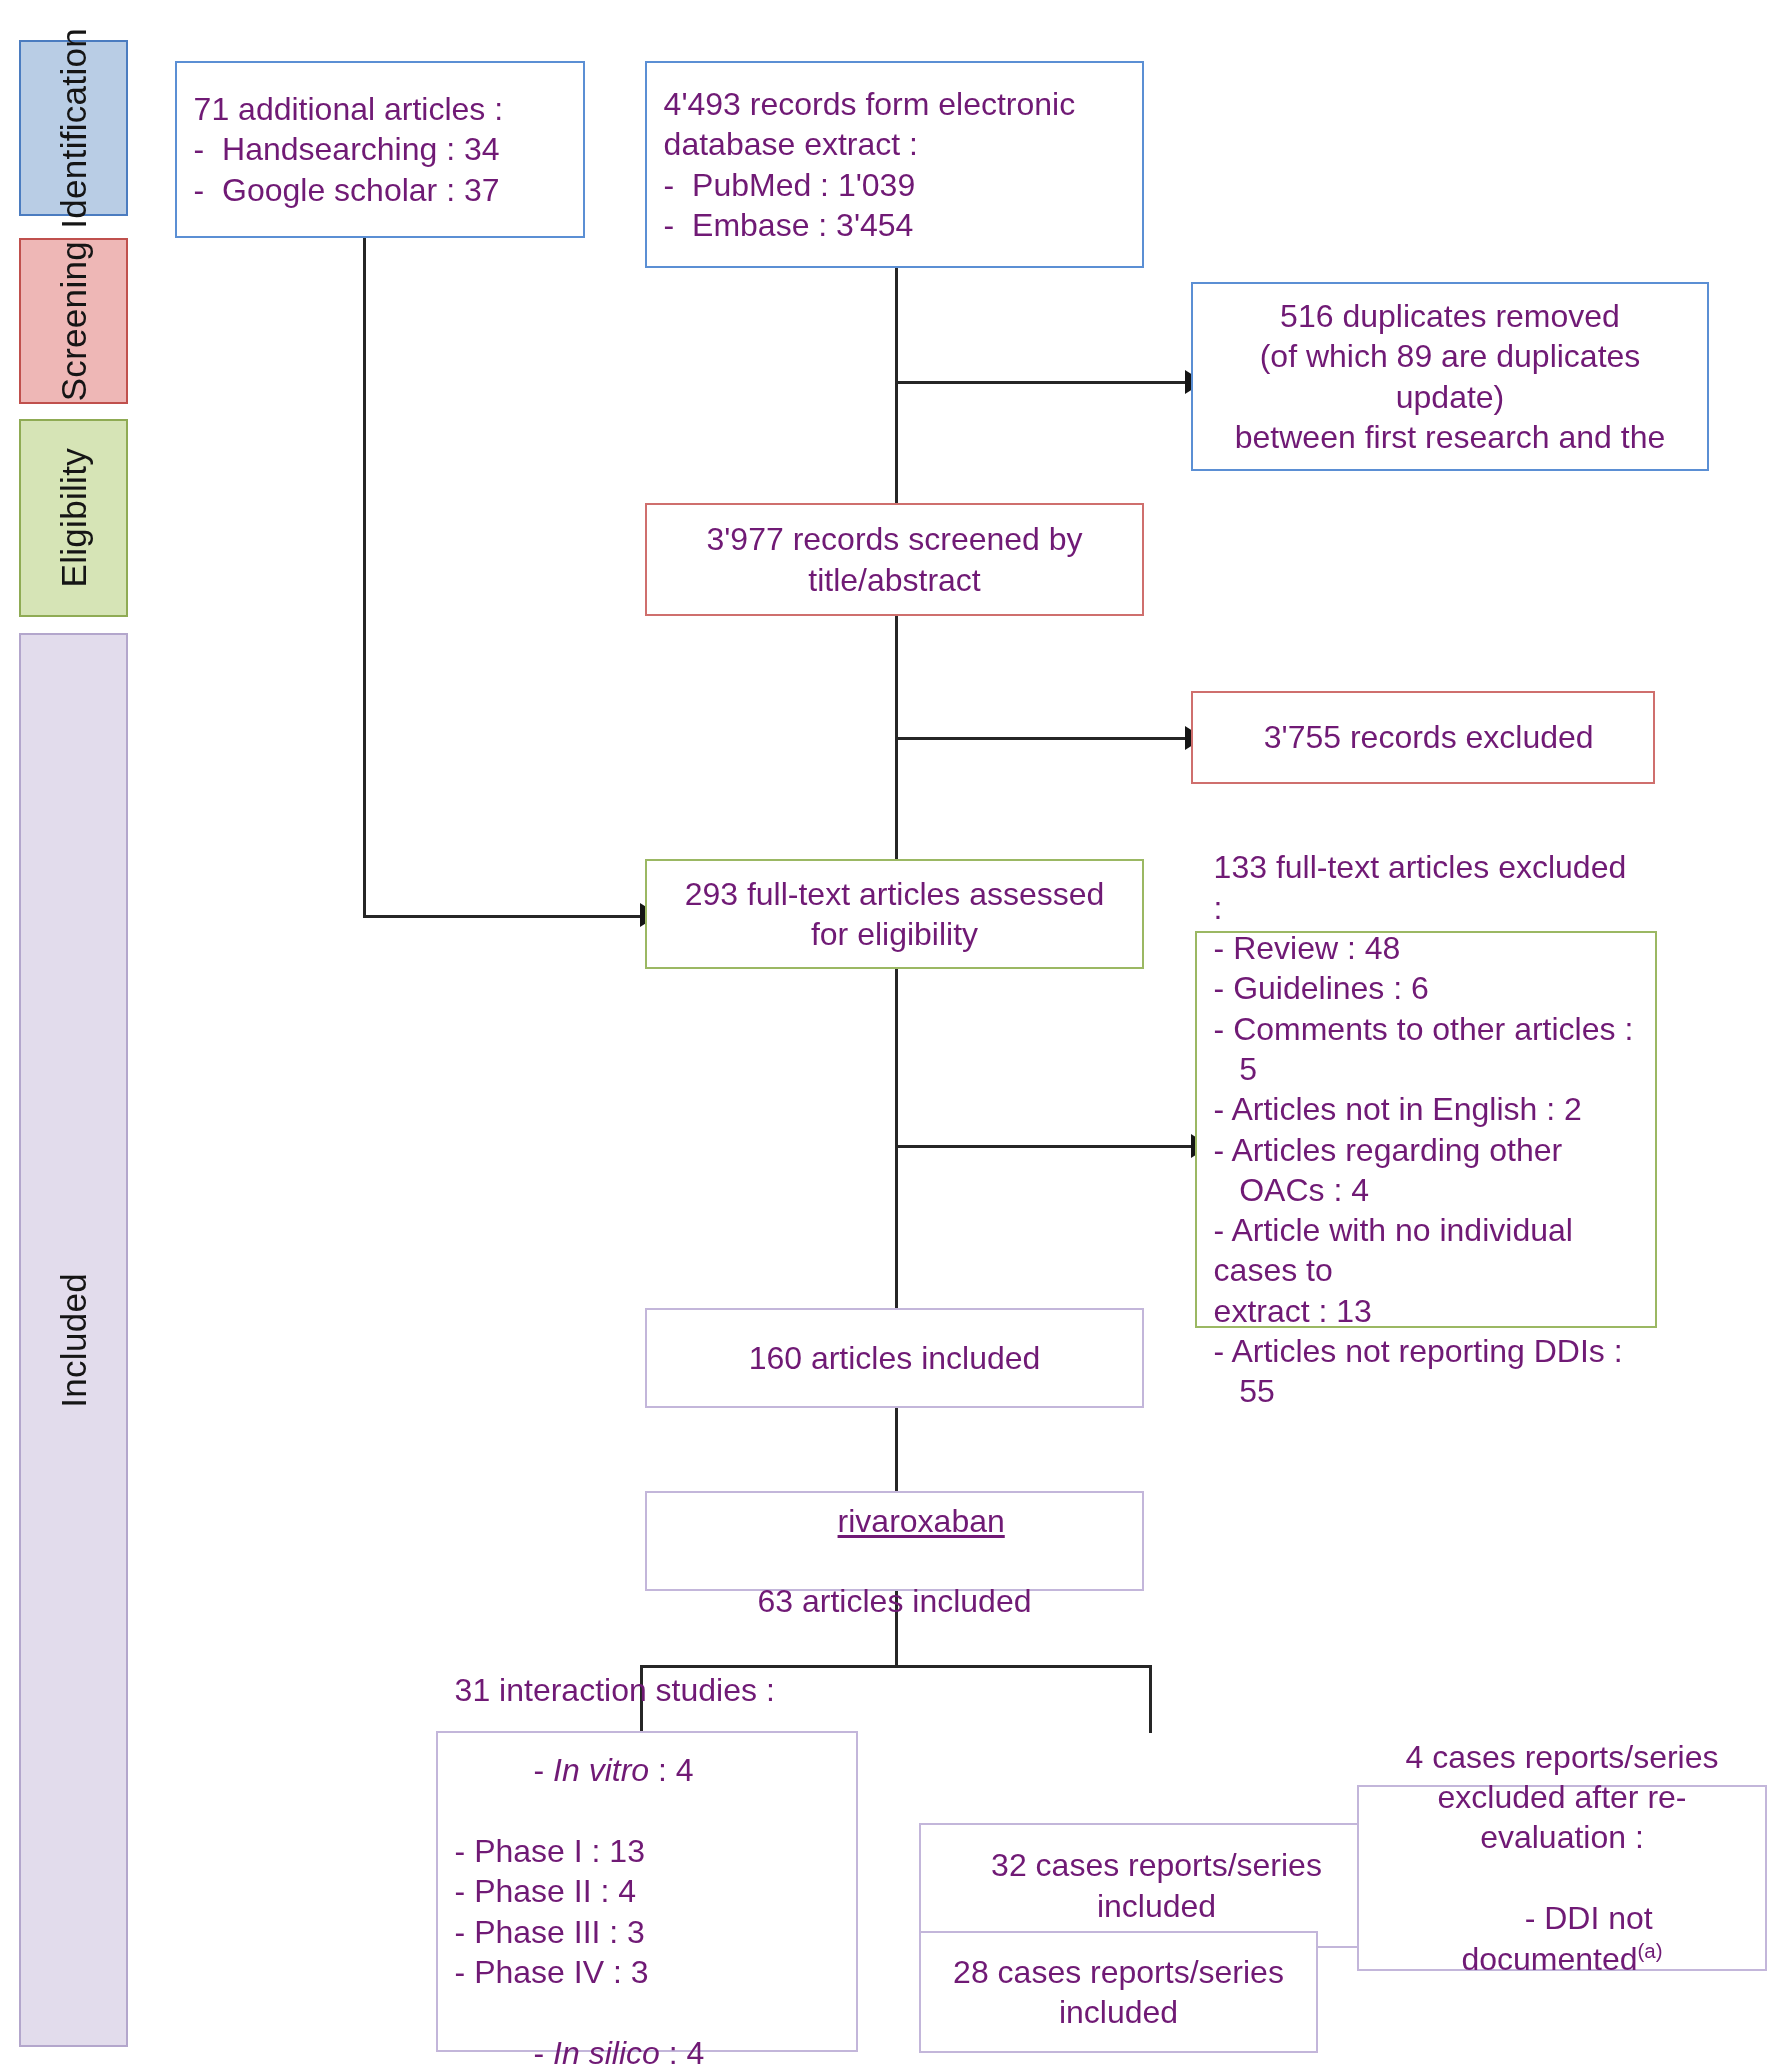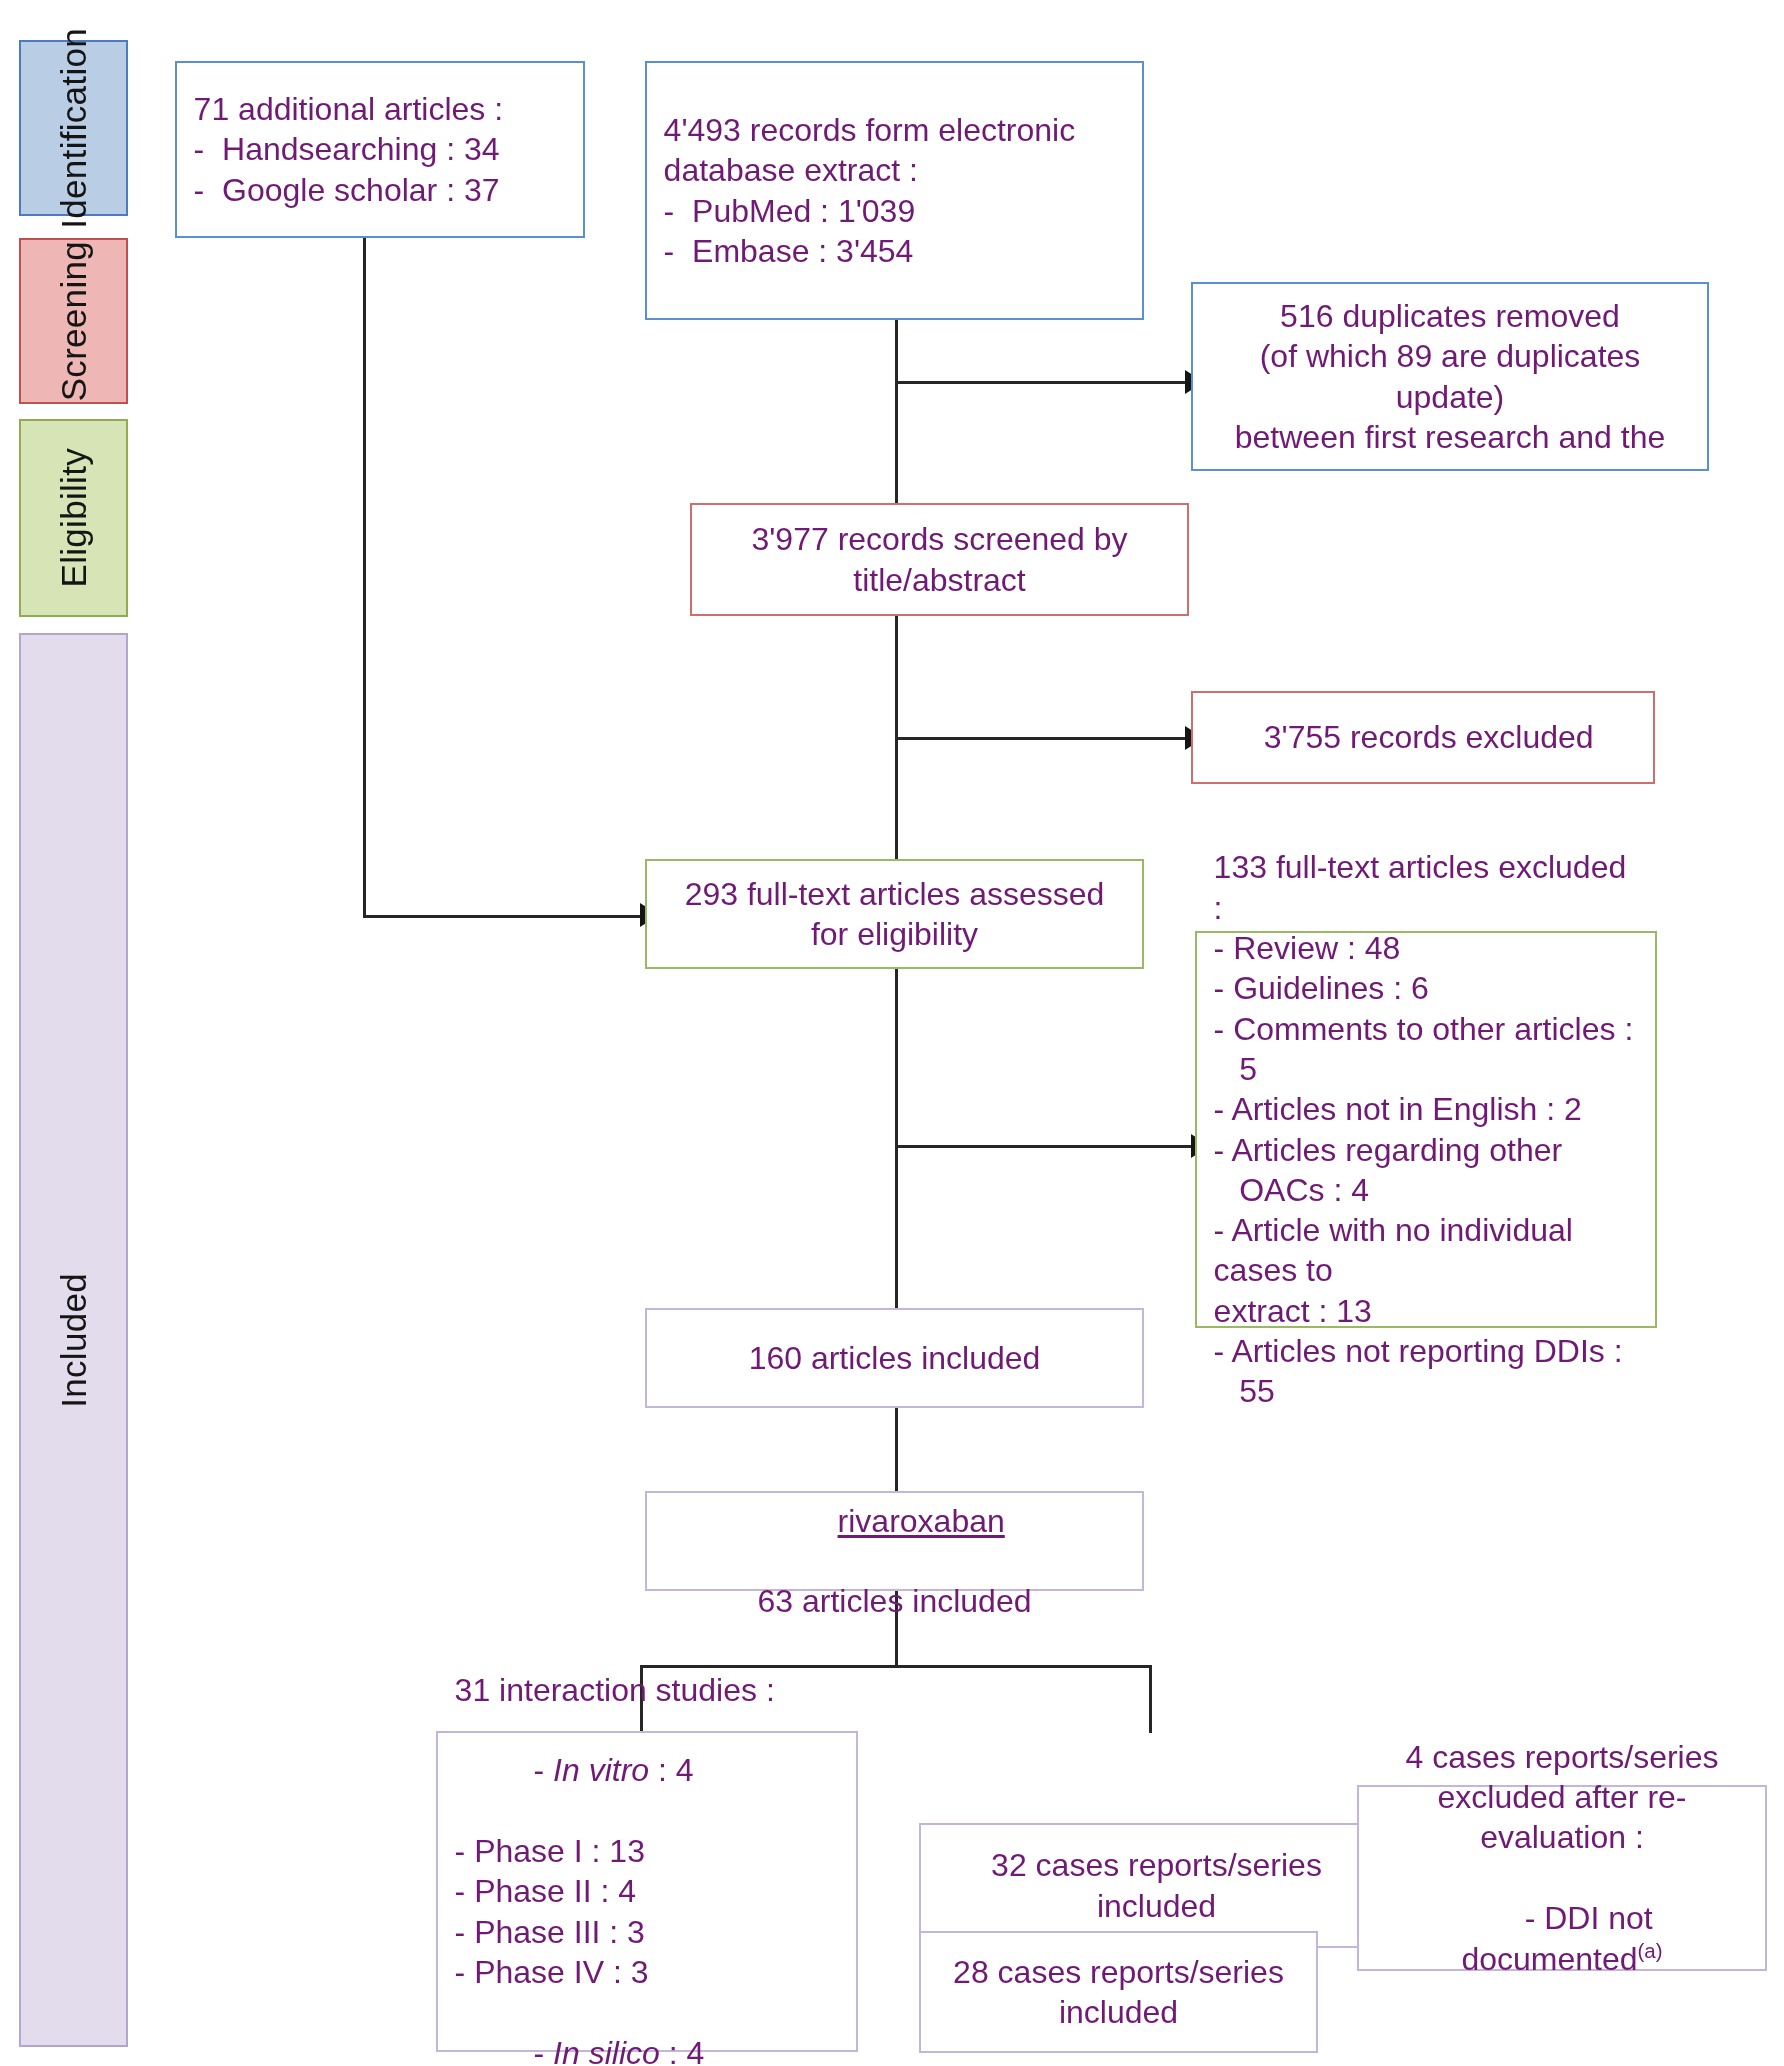--- a/index.html
+++ b/index.html
@@ -148,35 +148,35 @@
 
   <div class="conn conn-h" style="left:1149px; top:1875px; width:206px;"></div>
   <div class="arrowhead" style="left:1350px; top:1863px;"></div>
 
   <div class="node left b-blue" style="left:175px; top:61px; width:410px; height:177px;">
     <div class="line">71 additional articles :</div>
     <div class="line bullet-wide">-  Handsearching : 34</div>
     <div class="line bullet-wide">-  Google scholar : 37</div>
   </div>
 
-  <div class="node left b-blue" style="left:645px; top:61px; width:499px; height:259px;">
+  <div class="node left b-blue" style="left:645px; top:61px; width:499px; height:207px;">
     <div class="line">4'493 records form electronic</div>
     <div class="line">database extract :</div>
     <div class="line bullet-wide">-  PubMed : 1'039</div>
     <div class="line bullet-wide">-  Embase : 3'454</div>
   </div>
 
   <div class="node center b-blue" style="left:1191px; top:282px; width:518px; height:189px;">
     <div class="line">516 duplicates removed</div>
     <div class="line">(of which 89 are duplicates</div>
     <div class="line">update)</div>
     <div class="line">between first research and the</div>
   </div>
 
-  <div class="node center b-red" style="left:645px; top:503px; width:499px; height:113px;margin-left:45px;">
+  <div class="node center b-red" style="left:645px; top:503px; width:499px; height:113px;">
     <div class="line">3'977 records screened by</div>
     <div class="line">title/abstract</div>
   </div>
 
   <div class="node center b-red" style="left:1191px; top:691px; width:464px; height:93px;padding-left:28px;">
     <div class="line">3'755 records excluded</div>
   </div>
 
   <div class="node center b-green" style="left:645px; top:859px; width:499px; height:110px;">
     <div class="line">293 full-text articles assessed</div>

